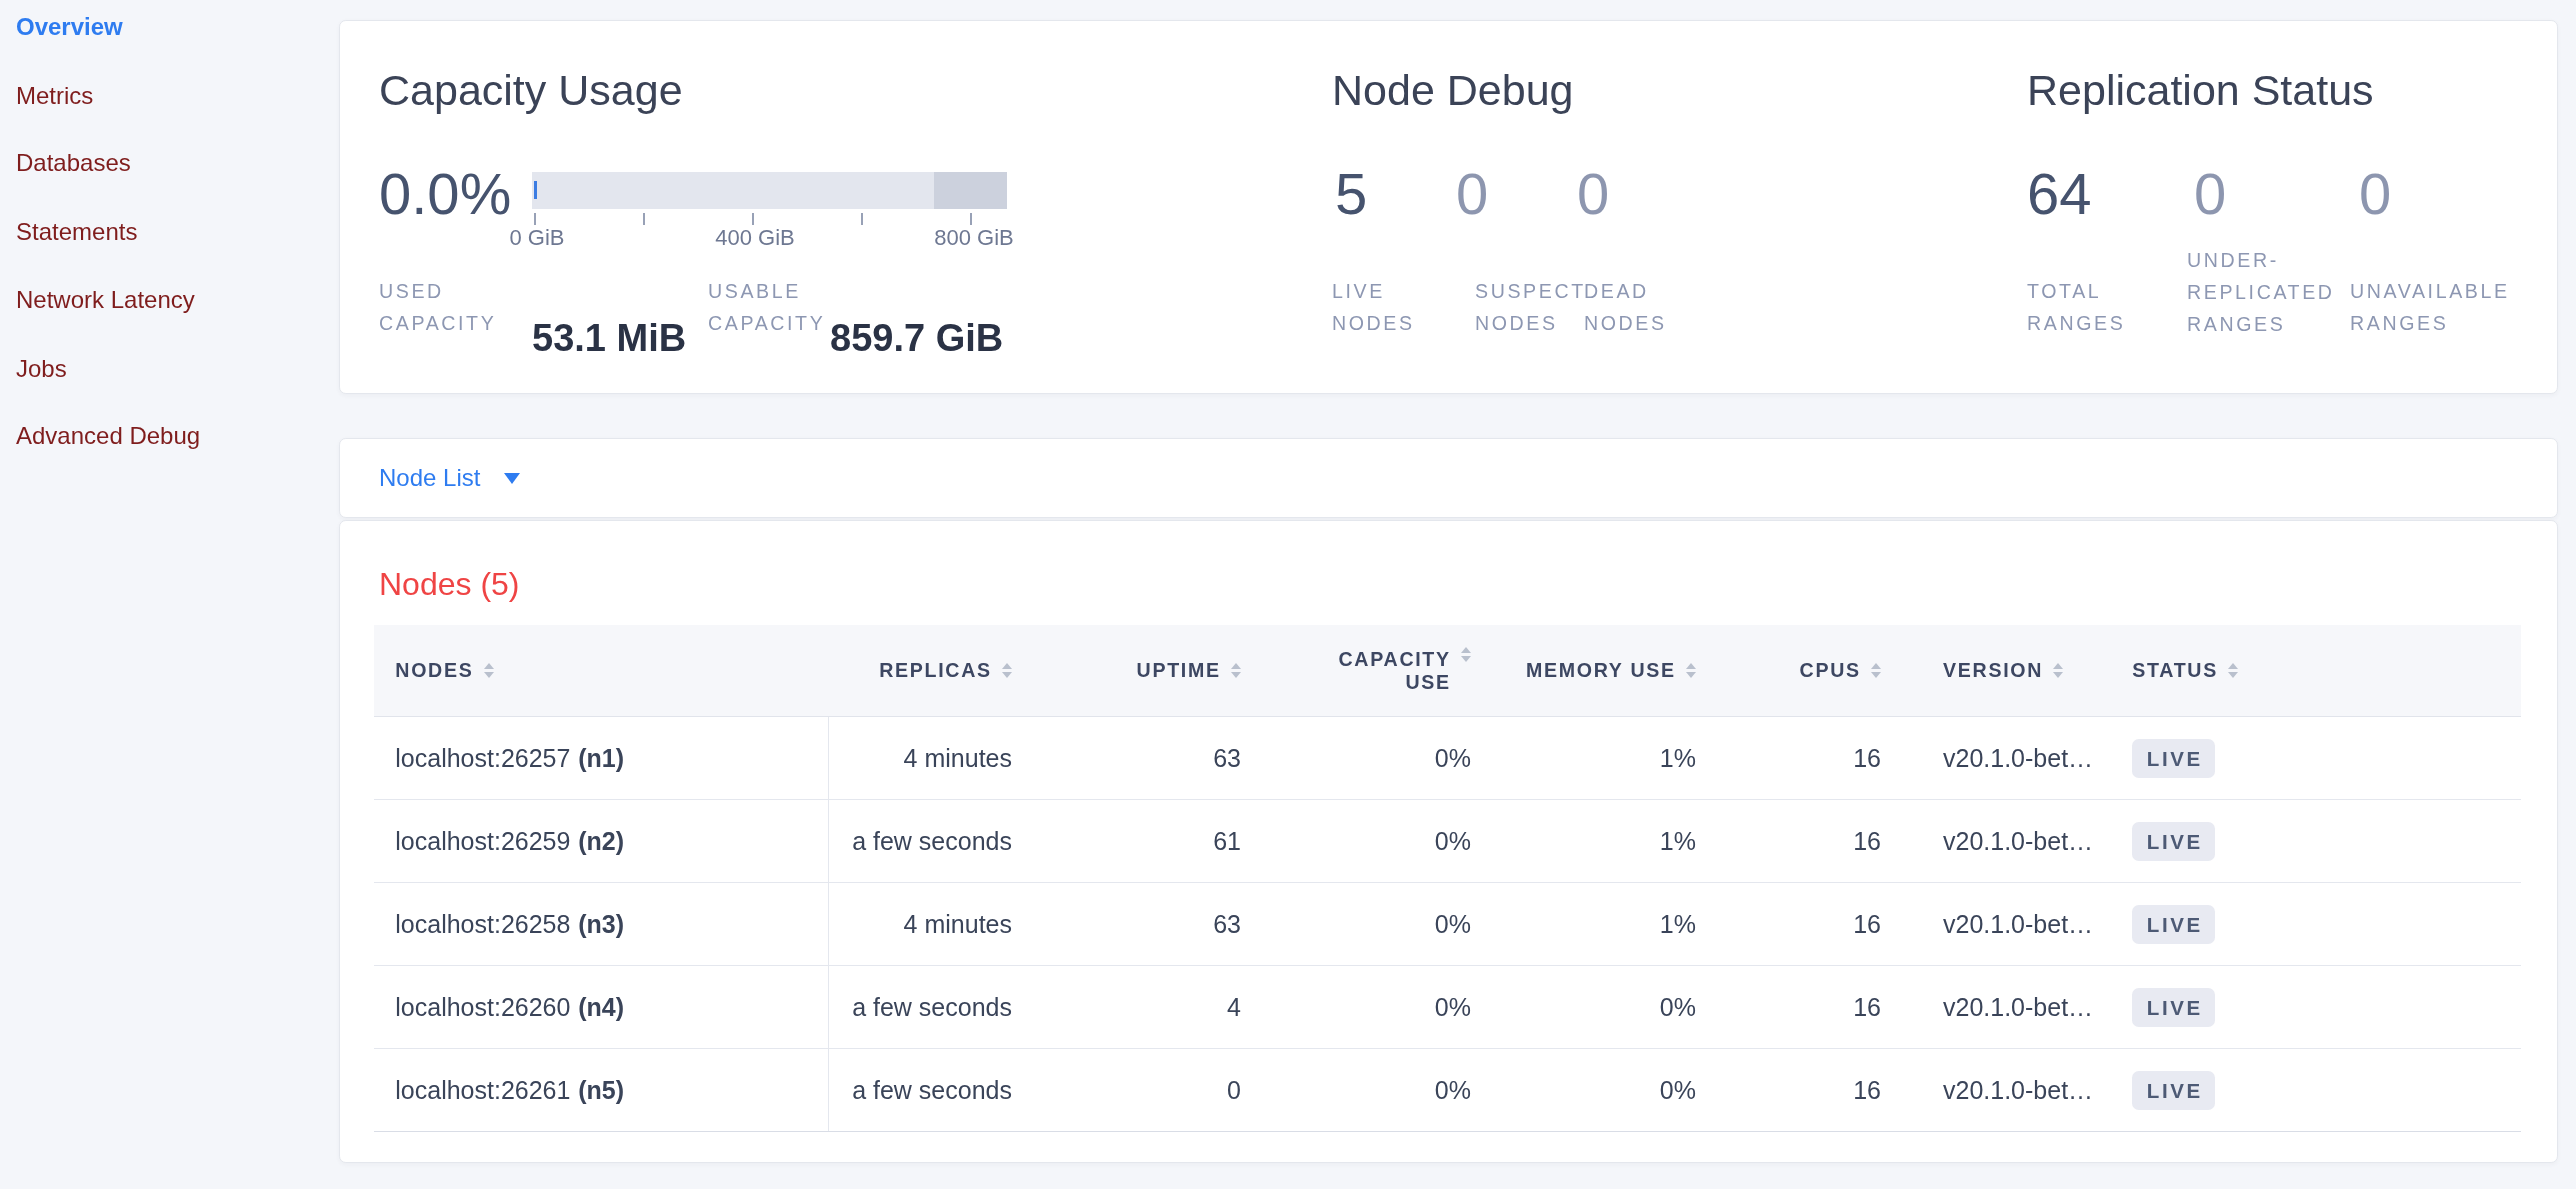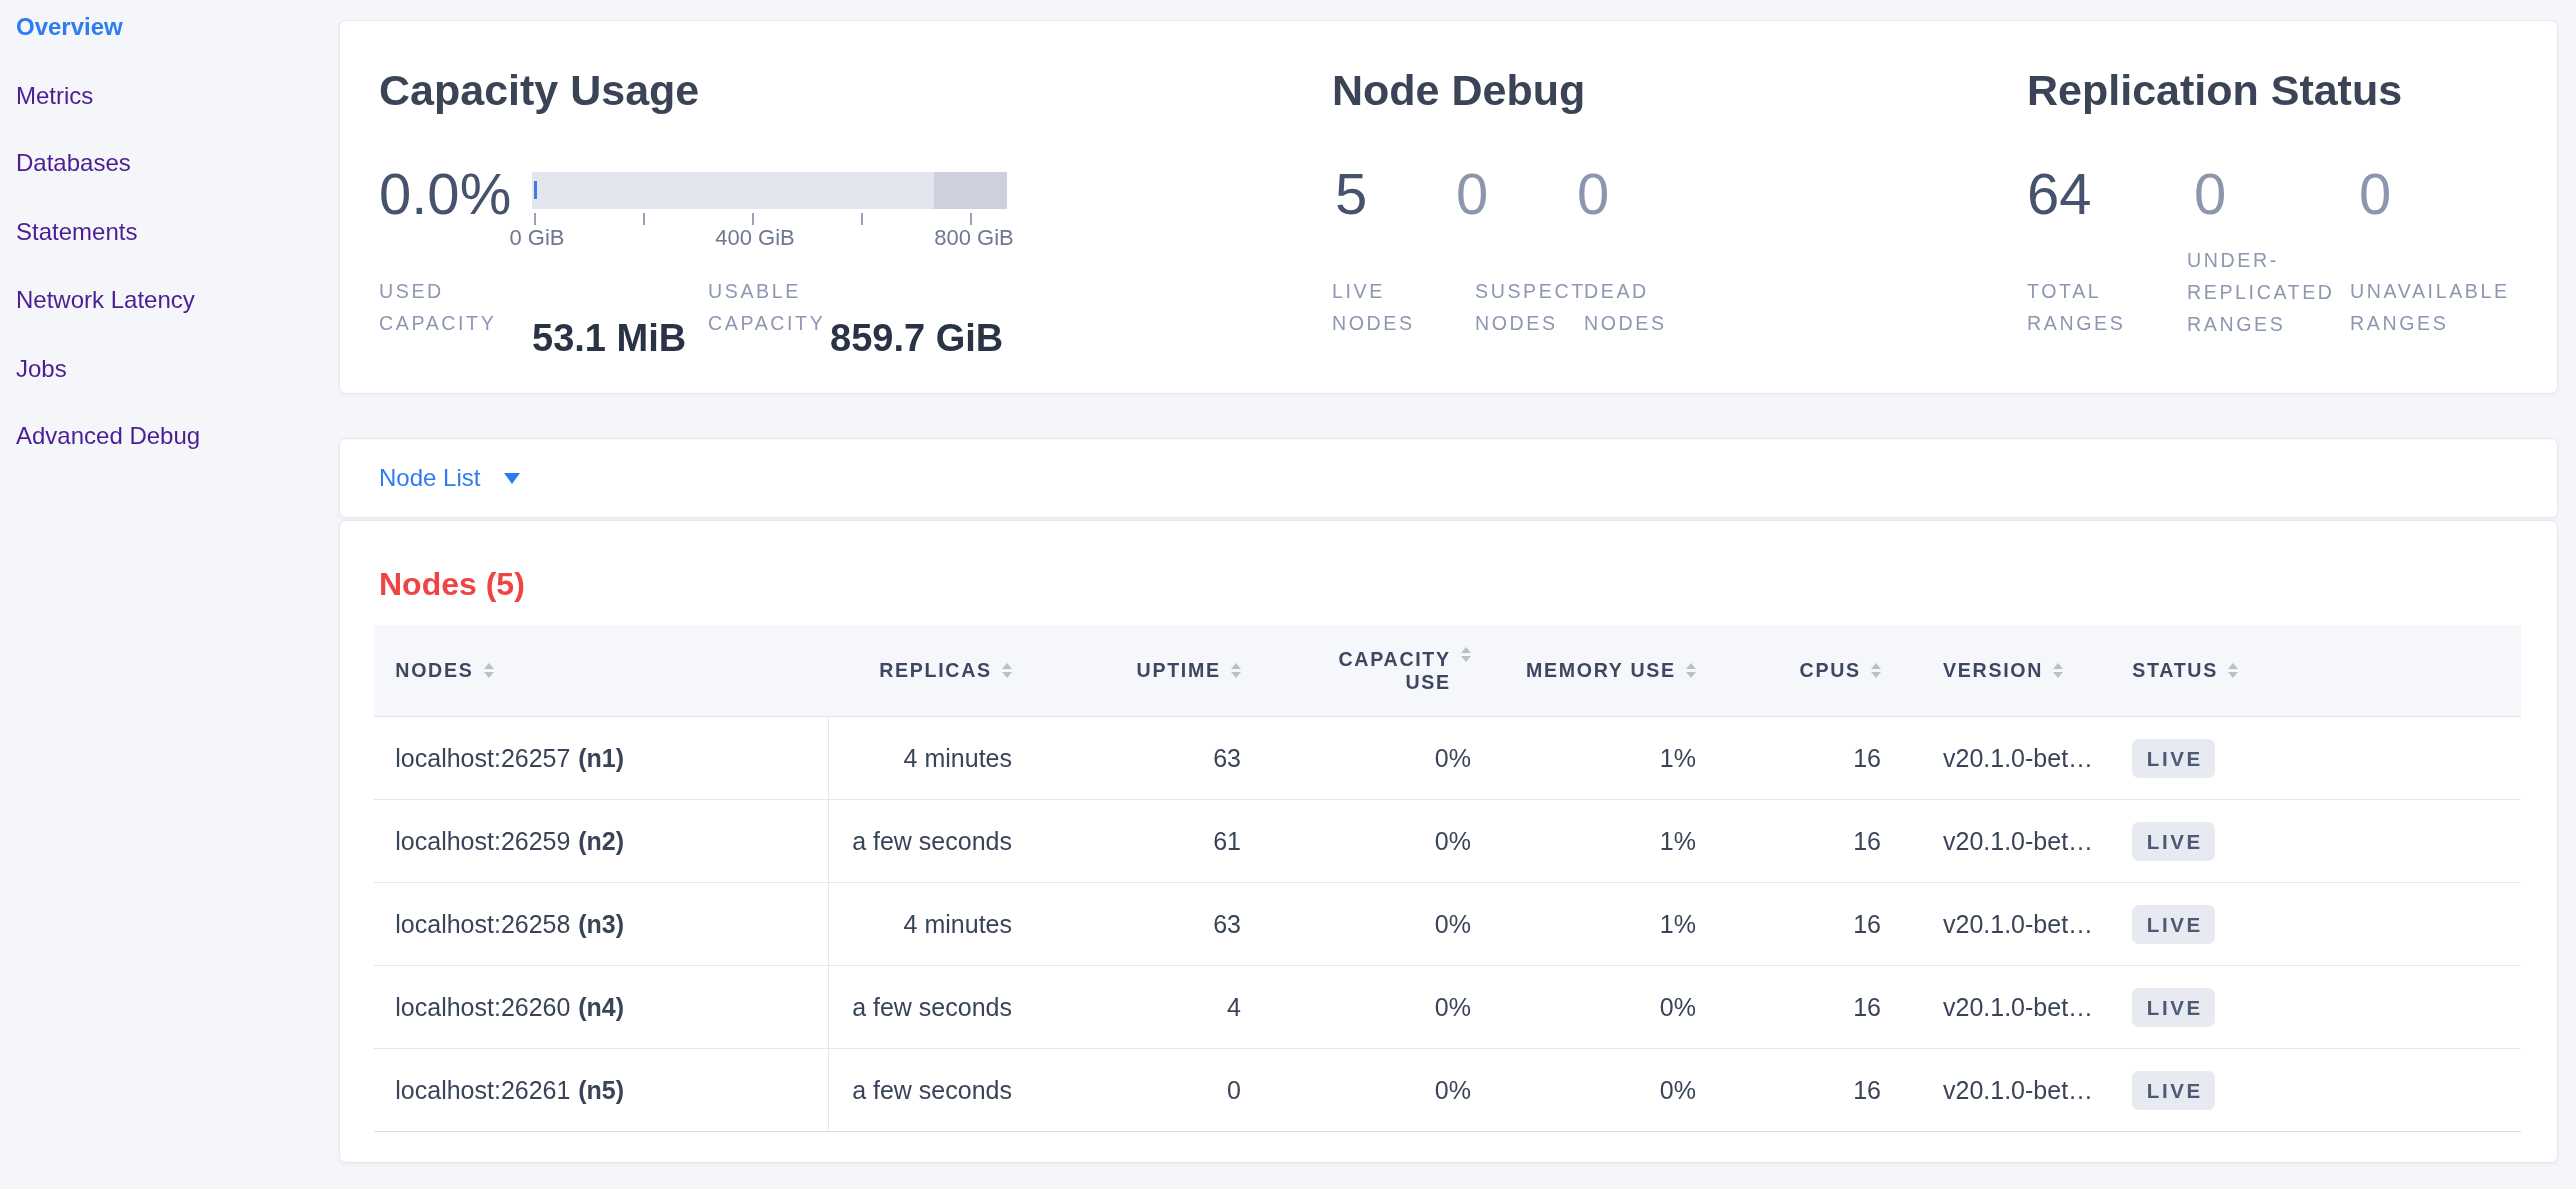--- a/index.html
+++ b/index.html
@@ -2,31 +2,31 @@
 <html style="font-size:13.6px"><head>
 <meta charset="utf-8">
 <style>
   * { margin:0; padding:0; box-sizing:border-box; }
   html,body { background:#f4f6fa; }
   body { font-family:"Liberation Sans","DejaVu Sans",sans-serif; color:#3a4459; }
   #stage { position:relative; width:2576px; height:1189px; background:#f4f6fa; overflow:hidden; }
 
   
   .sidebar { position:absolute; left:0; top:0; width:339px; height:1189px; }
-  .nav-item { position:absolute; left:16px; font-size:24px; color:#4c1d95; cursor:pointer; white-space:nowrap; }
+  .nav-item { position:absolute; left:16px; font-size:24px; color:#7f1d1d; cursor:pointer; white-space:nowrap; }
   .nav-item.active { color:#2e7cf0; font-weight:700; }
 
   
   .card { position:absolute; left:339px; width:2219px; background:#ffffff;
           border:1.7px solid #e4e7ed; border-radius:6.8px; box-shadow:0 1.7px 4.3px rgba(40,50,80,0.04); }
   #card-summary { top:19.6px;  height:374px; }
   #card-selector { top:438px; height:80px; }
   #card-nodes   { top:520px; height:643px; }
 
-  .card-title { position:absolute; font-size:43px; line-height:51px; font-weight:700; color:#3b4357; white-space:nowrap; }
+  .card-title { position:absolute; font-size:43px; line-height:51px; font-weight:400; color:#3b4357; white-space:nowrap; }
 
   .big-stat { position:absolute; top:135px; font-size:58px; line-height:75px; font-weight:400; color:#46536e; }
   .big-stat.muted { color:#8d96af; }
 
   .caps-label { position:absolute; font-size:19.6px; line-height:32px; letter-spacing:2.6px;
                 color:#8d97b2; white-space:nowrap; }
   .stat-value { position:absolute; top:294px; font-size:38px; line-height:46px; font-weight:700;
                 color:#2a3245; white-space:nowrap; }
 
   

